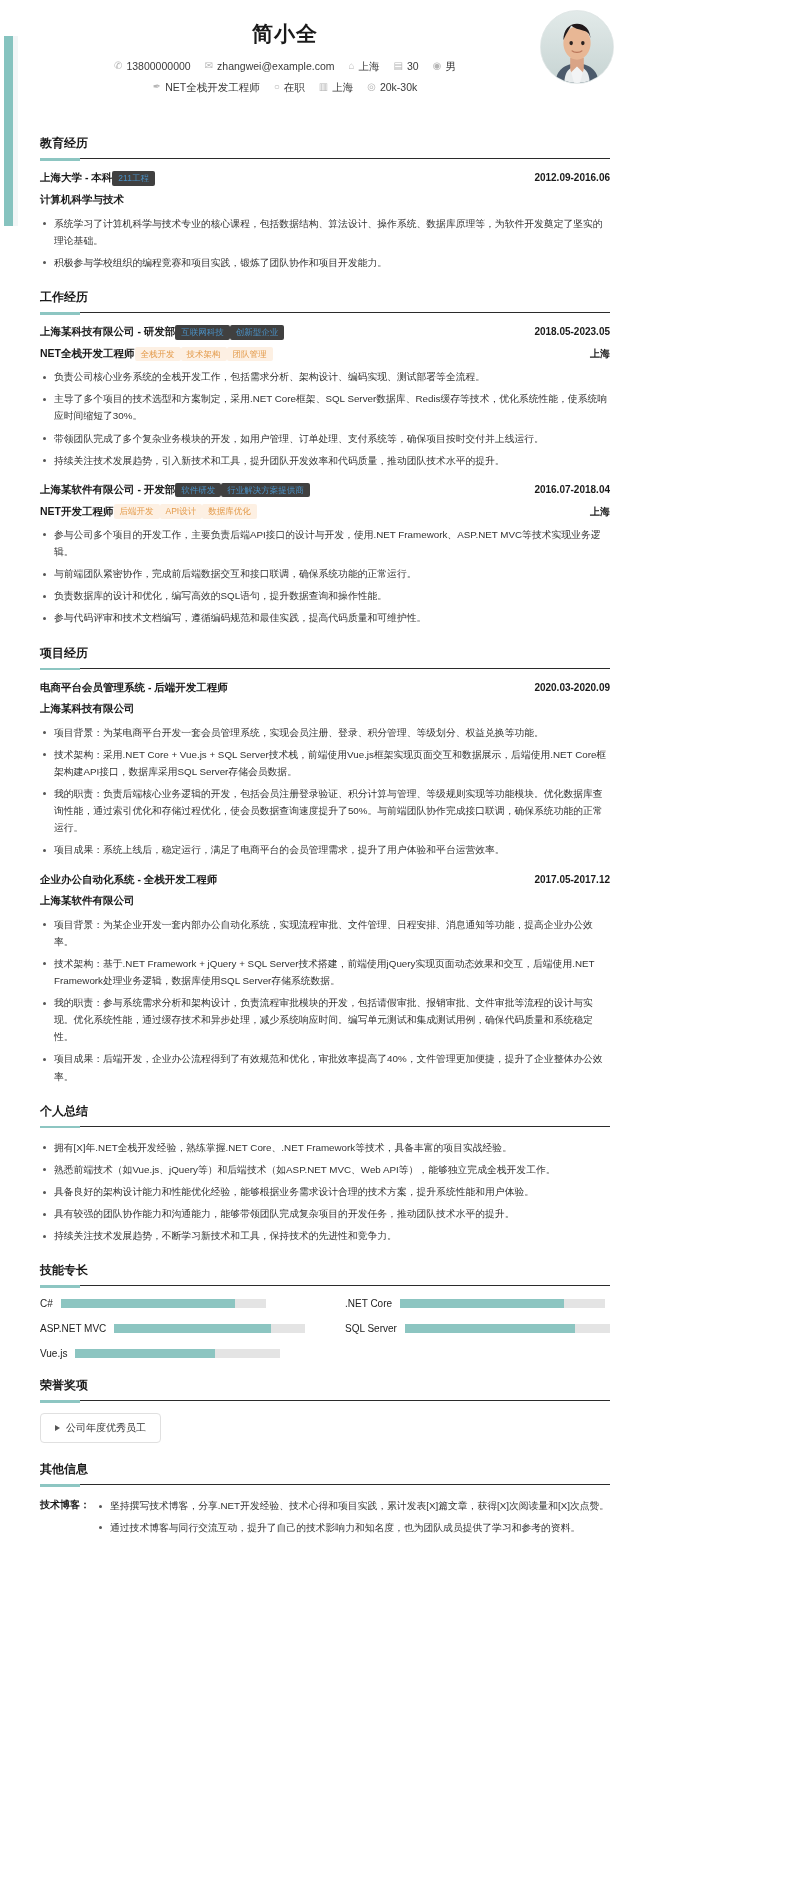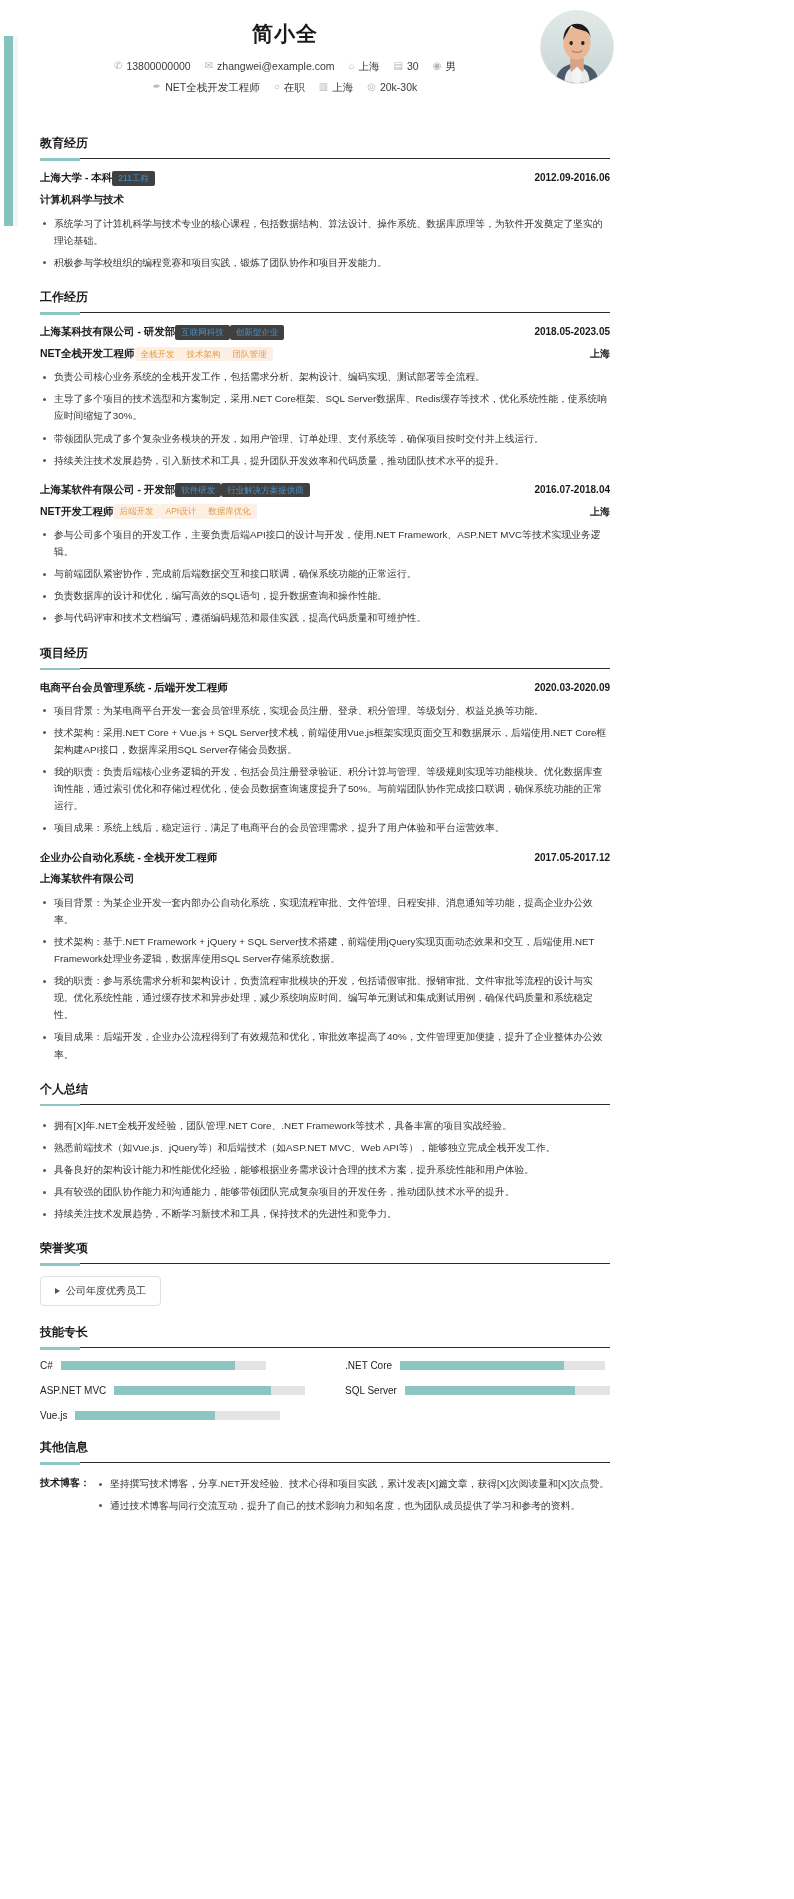--- a/index.html
+++ b/index.html
@@ -333,20 +333,21 @@
   <div class="section">
     <div class="sec-head">项目经历</div>
     <div id="proj-list">
         <div class="entry">
           <div class="row">
             <div class="row-left">
               <span class="title-1">电商平台会员管理系统 - 后端开发工程师</span>
             </div>
             <span class="right-val">2020.03-2020.09</span>
           </div>
+          <div class="sub-line">上海某科技有限公司</div>
           <ul class="bullets">
             <li>项目背景：为某电商平台开发一套会员管理系统，实现会员注册、登录、积分管理、等级划分、权益兑换等功能。</li>
             <li>技术架构：采用.NET Core + Vue.js + SQL Server技术栈，前端使用Vue.js框架实现页面交互和数据展示，后端使用.NET Core框架构建API接口，数据库采用SQL Server存储会员数据。</li>
             <li>我的职责：负责后端核心业务逻辑的开发，包括会员注册登录验证、积分计算与管理、等级规则实现等功能模块。优化数据库查询性能，通过索引优化和存储过程优化，使会员数据查询速度提升了50%。与前端团队协作完成接口联调，确保系统功能的正常运行。</li>
             <li>项目成果：系统上线后，稳定运行，满足了电商平台的会员管理需求，提升了用户体验和平台运营效率。</li>
           </ul>
         </div>
         <div class="entry">
           <div class="row">
             <div class="row-left">
@@ -361,34 +362,26 @@
             <li>我的职责：参与系统需求分析和架构设计，负责流程审批模块的开发，包括请假审批、报销审批、文件审批等流程的设计与实现。优化系统性能，通过缓存技术和异步处理，减少系统响应时间。编写单元测试和集成测试用例，确保代码质量和系统稳定性。</li>
             <li>项目成果：后端开发，企业办公流程得到了有效规范和优化，审批效率提高了40%，文件管理更加便捷，提升了企业整体办公效率。</li>
           </ul>
         </div>
       </div>
   </div>
 
   <div class="section">
     <div class="sec-head">个人总结</div>
     <ul class="bullets" id="summary-list">
-        <li>拥有[X]年.NET全栈开发经验，团队管理.NET Core、.NET Framework等技术，具备丰富的项目实战经验。</li>
+        <li>拥有[X]年.NET全栈开发经验，熟练掌握.NET Core、.NET Framework等技术，具备丰富的项目实战经验。</li>
         <li>熟悉前端技术（如Vue.js、jQuery等）和后端技术（如ASP.NET MVC、Web API等），能够独立完成全栈开发工作。</li>
         <li>具备良好的架构设计能力和性能优化经验，能够根据业务需求设计合理的技术方案，提升系统性能和用户体验。</li>
         <li>具有较强的团队协作能力和沟通能力，能够带领团队完成复杂项目的开发任务，推动团队技术水平的提升。</li>
         <li>持续关注技术发展趋势，不断学习新技术和工具，保持技术的先进性和竞争力。</li>
       </ul>
-  </div>
-
-  <div class="section">
-    <div class="sec-head">荣誉奖项</div>
-    <div id="awards-list"><div class="award-chip">
-          <span class="tri"></span>
-          <span>公司年度优秀员工</span>
-        </div></div>
   </div>
 
   <div class="section">
     <div class="sec-head">技能专长</div>
     <div class="skills-grid" id="skills-grid">
         <div class="skill">
           <div class="skill-name">C#</div>
           <div class="skill-track">
             <div class="skill-fill" style="width: 85%;"></div>
           </div>
@@ -411,20 +404,28 @@
             <div class="skill-fill" style="width: 83%;"></div>
           </div>
         </div>
         <div class="skill">
           <div class="skill-name">Vue.js</div>
           <div class="skill-track">
             <div class="skill-fill" style="width: 68%;"></div>
           </div>
         </div>
       </div>
+  </div>
+
+  <div class="section">
+    <div class="sec-head">荣誉奖项</div>
+    <div id="awards-list"><div class="award-chip">
+          <span class="tri"></span>
+          <span>公司年度优秀员工</span>
+        </div></div>
   </div>
 
   <div class="section" style="padding-bottom:26px;">
     <div class="sec-head">其他信息</div>
     <div class="other-row">
       <div class="other-label">技术博客：</div>
       <div class="other-body">
         <ul class="bullets" id="other-list">
             <li>坚持撰写技术博客，分享.NET开发经验、技术心得和项目实践，累计发表[X]篇文章，获得[X]次阅读量和[X]次点赞。</li>
             <li>通过技术博客与同行交流互动，提升了自己的技术影响力和知名度，也为团队成员提供了学习和参考的资料。</li>

